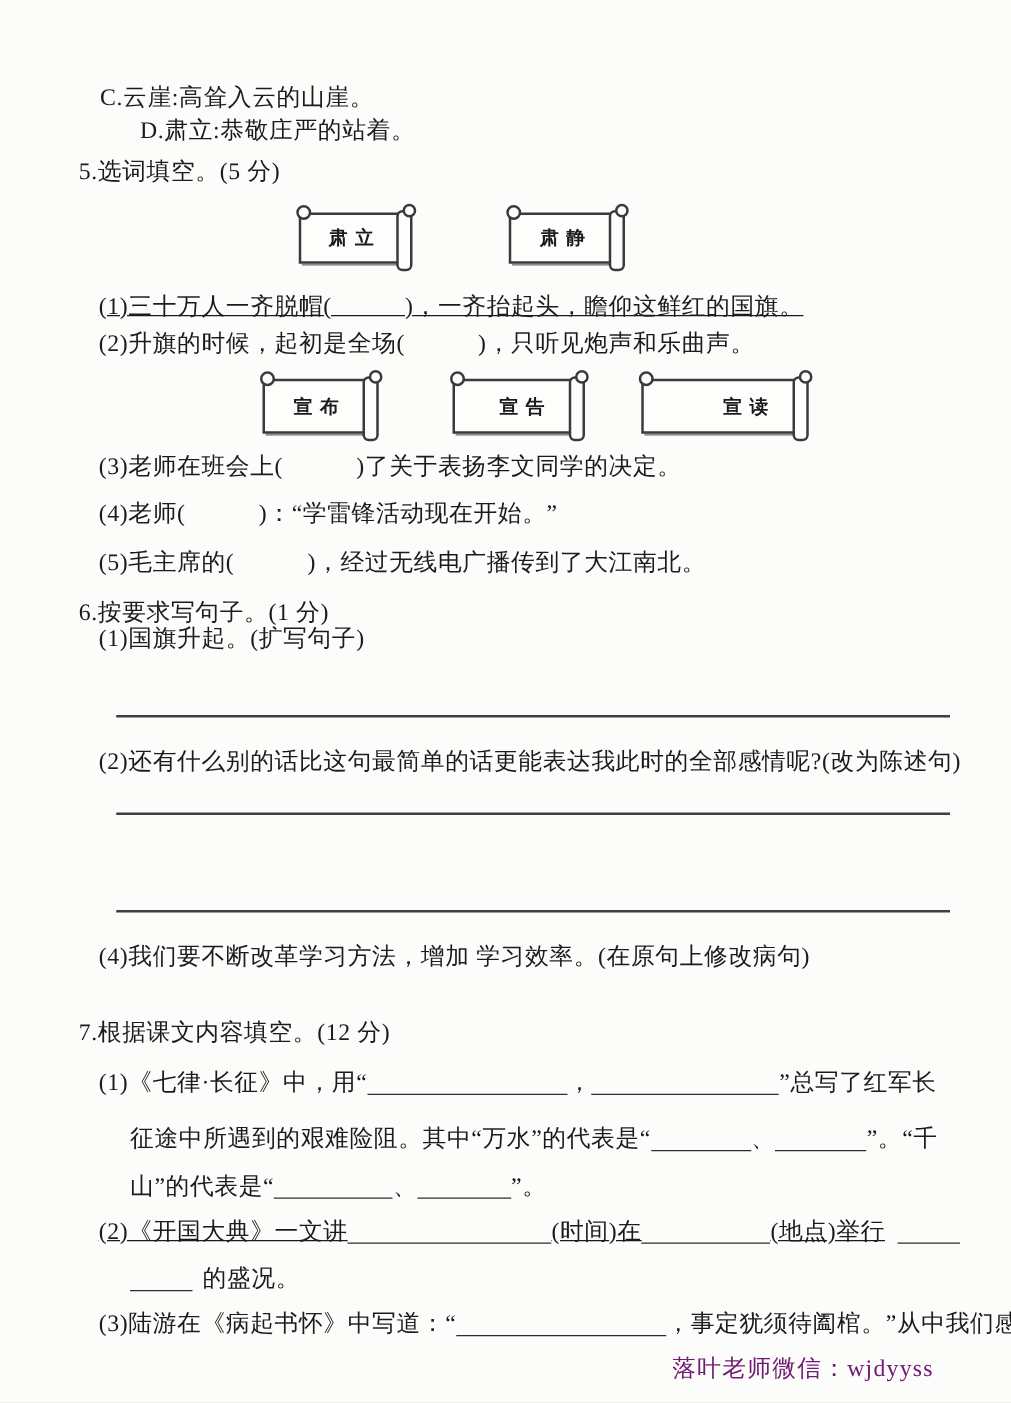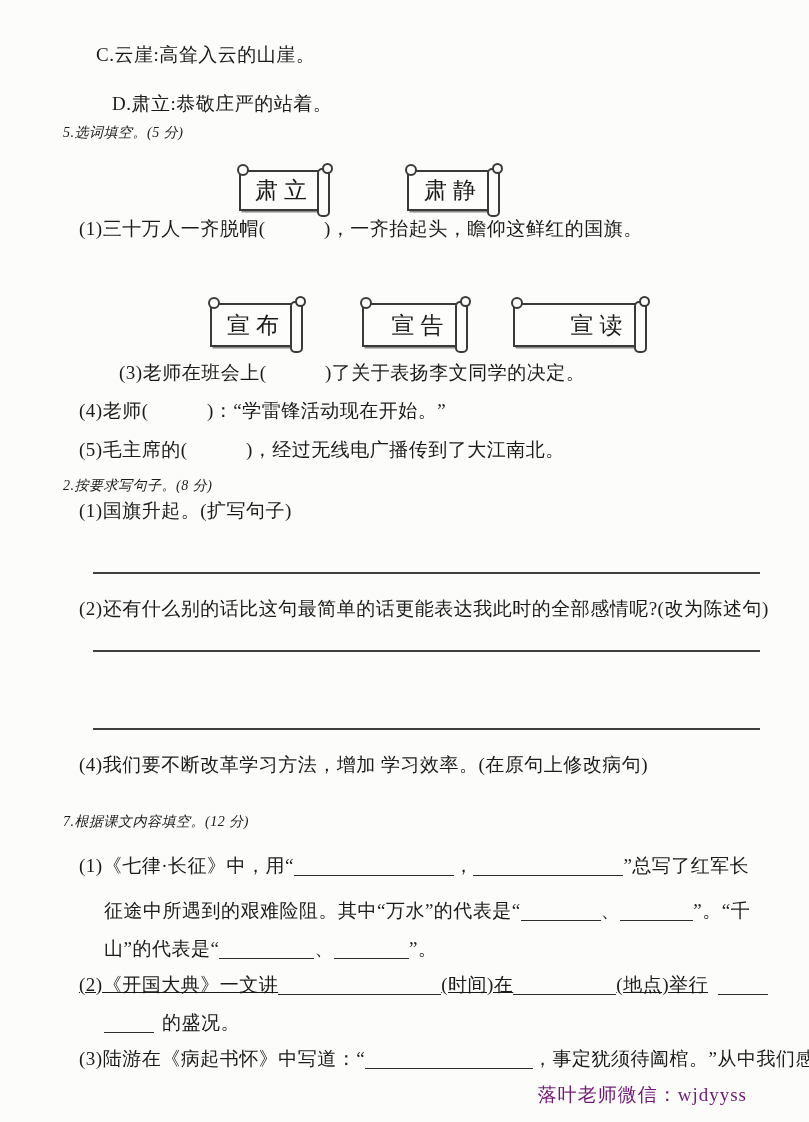--- a/index.html
+++ b/index.html
@@ -11,31 +11,31 @@
     font-family:"Liberation Serif","DejaVu Serif",serif;
     color:#1b1b1b;
     overflow:hidden;
   }
   .line {
     position:absolute;
     font-size:19px;
     letter-spacing:0.5px;
     white-space:nowrap;
   }
-  .qtitle { font-size:14px;font-style:italic; }
+  .qtitle { font-size:19px; }
   .banner {
     position:absolute;
     height:37px;
     background:#fdfdfc;
     border:2px solid #3a3a3a;
     box-shadow:2px 2px 0 -0.5px #8a8a8a;
     display:flex; align-items:center; justify-content:center;
   }
   .banner .label {
-    font-size:23px; font-weight:normal; letter-spacing:6px;
+    font-size:15px; font-weight:bold; letter-spacing:6px;
     padding-left:6px;
   }
   .curl {
     position:absolute; left:-4px; top:-8px;
     width:8px; height:8px;
     border:2px solid #3a3a3a; border-radius:50%;
     background:#fdfdfc;
   }
   .roll {
     position:absolute; right:-9px; top:-4px;
@@ -66,64 +66,65 @@
     color:#701a75;
     letter-spacing:1px;
     white-space:nowrap;
   }
 </style>
 </head>
 <body>
 
 <div class="page">
 
-  <div class="line" style="left:80px; top:42px;margin-left:16px;">C.云崖:高耸入云的山崖。</div>
+  <div class="line" style="left:80px; top:65px;">C.云崖:高耸入云的山崖。</div>
   <div class="line" style="left:80px; top:91px;margin-left:32px;">D.肃立:恭敬庄严的站着。</div>
 
   <div class="line qtitle" style="left:63px; top:124px;">5.选词填空。(5 分)</div>
 
   <div class="banner" style="left:239px; top:170px; width:80px;">
     <span class="curl"></span>
     <span class="roll"></span>
     <span class="roll-knob"></span>
     <span class="label">肃立</span>
   </div>
   <div class="banner" style="left:407px; top:170px; width:82px;">
     <span class="curl"></span>
     <span class="roll"></span>
     <span class="roll-knob"></span>
     <span class="label">肃静</span>
   </div>
 
-  <div class="line" style="left:79px; top:216px;">(1)三十万人一齐脱帽(　　　)，一齐抬起头，瞻仰这鲜红的国旗。</div>
+  <div class="line" style="left:79px; top:232px;text-decoration:underline;">(1)三十万人一齐脱帽(　　　)，一齐抬起头，瞻仰这鲜红的国旗。</div>
+  <div class="line" style="left:79px; top:262px;">(2)升旗的时候，起初是全场(　　　)，只听见炮声和乐曲声。</div>
 
   <div class="banner" style="left:210px; top:303px; width:82px; height:40px;">
     <span class="curl"></span>
     <span class="roll"></span>
     <span class="roll-knob"></span>
     <span class="label">宣布</span>
   </div>
   <div class="banner" style="left:362px; top:303px; width:83px; height:40px;padding-left:12px;">
     <span class="curl"></span>
     <span class="roll"></span>
     <span class="roll-knob"></span>
     <span class="label">宣告</span>
   </div>
   <div class="banner" style="left:513px; top:303px; width:83px; height:40px;padding-left:40px;">
     <span class="curl"></span>
     <span class="roll"></span>
     <span class="roll-knob"></span>
     <span class="label">宣读</span>
   </div>
 
-  <div class="line" style="left:79px; top:360px;margin-left:40px;">(3)老师在班会上(　　　)了关于表扬李文同学的决定。</div>
+  <div class="line" style="left:79px; top:360px;">(3)老师在班会上(　　　)了关于表扬李文同学的决定。</div>
   <div class="line" style="left:79px; top:398px;">(4)老师(　　　)：“学雷锋活动现在开始。”</div>
   <div class="line" style="left:79px; top:437px;">(5)毛主席的(　　　)，经过无线电广播传到了大江南北。</div>
 
-  <div class="line qtitle" style="left:63px; top:477px;">2.按要求写句子。(8 分)</div>
+  <div class="line qtitle" style="left:63px; top:477px;">6.按要求写句子。(1 分)</div>
 
   <div class="line" style="left:79px; top:498px;font-family:Liberation Serif, serif;">(1)国旗升起。(扩写句子)</div>
   <div class="answer-line" style="left:93px; top:572px; width:667px;"></div>
 
   <div class="line" style="left:79px; top:596px;text-align:center;">(2)还有什么别的话比这句最简单的话更能表达我此时的全部感情呢?(改为陈述句)</div>
   <div class="answer-line" style="left:93px; top:650px; width:667px;"></div>
 
   <div class="answer-line" style="left:93px; top:728px; width:667px;"></div>
 
   <div class="line" style="left:79px; top:752px;">(4)我们要不断改革学习方法，增加 学习效率。(在原句上修改病句)</div>

